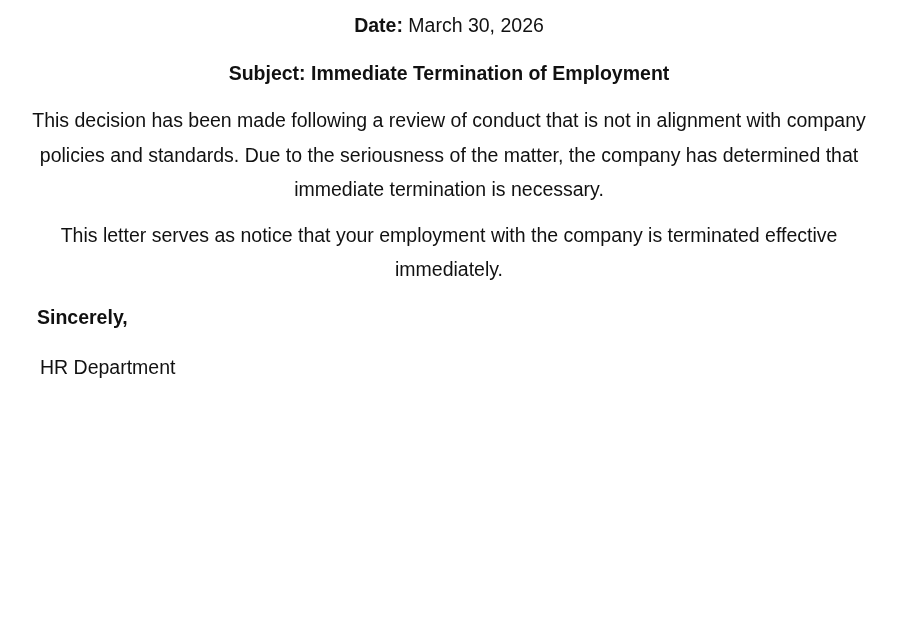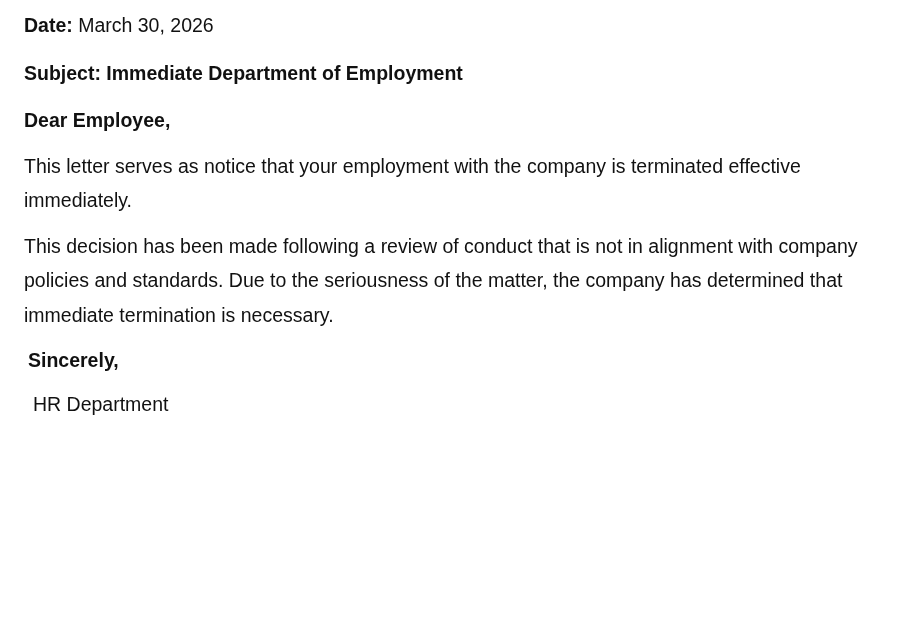--- a/index.html
+++ b/index.html
@@ -2,32 +2,31 @@
 <html><head>
   <meta charset="utf-8">
   <style>
     html, body { margin: 0; padding: 0; background: #ffffff; }
     body { width: 900px; height: 625px; overflow: hidden; position: relative; }
     .letter {
       position: absolute; left: 24px; top: 8px; width: 850px;
       font-family: "Liberation Sans", "DejaVu Sans", sans-serif;
       font-size: 19.5px; color: #111; line-height: 34.5px;
     }
-    .p { margin: 0 0 11px 0; }
+    .p { margin: 0 0 11px 0; text-align: center; }
     .b { font-weight: bold; }
     .date-line { margin-bottom: 13px; }
     .subject { margin-bottom: 13px; }
     .greeting { margin-bottom: 11px; }
-    .closing { margin: 4px; }
-    .sig { margin: 9px; line-height: 34px; }
+    .closing { margin: 13px; }
+    .sig { margin: 16px; line-height: 34px; }
   </style>
 </head>
 <body>
 
 <div class="letter">
   <p class="p date-line"><span class="b">Date:</span><span> March 30, 2026</span></p>
-  <p class="p subject b">Subject: Immediate Department of Employment</p>
-  <p class="p greeting b">Dear Employee,</p>
+  <p class="p subject b">Subject: Immediate Termination of Employment</p>
+  <p class="p">This decision has been made following a review of conduct that is not in alignment with company policies and standards. Due to the seriousness of the matter, the company has determined that immediate termination is necessary.</p>
   <p class="p">This letter serves as notice that your employment with the company is terminated effective immediately.</p>
-  <p class="p">This decision has been made following a review of conduct that is not in alignment with company policies and standards. Due to the seriousness of the matter, the company has determined that immediate termination is necessary.</p>
   <p class="closing b">Sincerely,</p>
   <p class="sig">HR Department</p>
 </div>
 
 </body></html>

